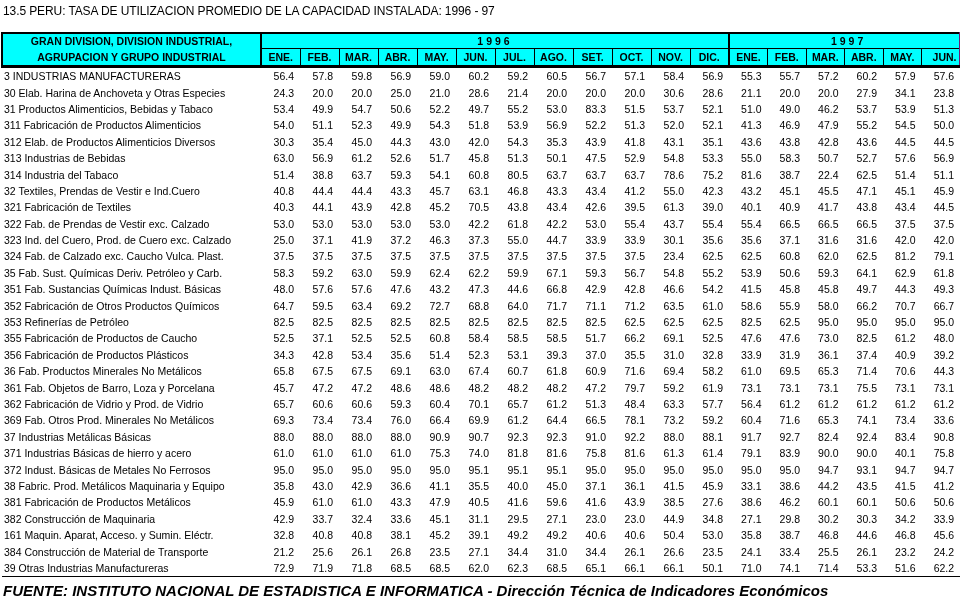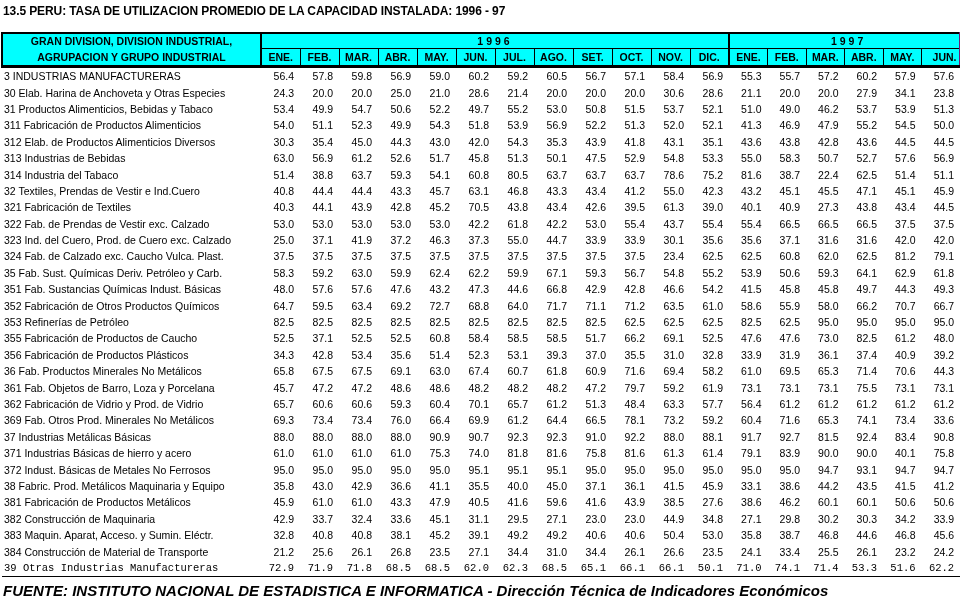--- a/index.html
+++ b/index.html
@@ -1,18 +1,18 @@
 <!DOCTYPE html>
 <html><head>
 <meta charset="utf-8">
 <style>
   html, body { margin:0; padding:0; background:#ffffff; }
   body { width:960px; height:596px; position:relative; overflow:hidden;
          font-family:"Liberation Sans", sans-serif; color:#000; }
-  .title { position:absolute; left:3px; top:4px; font-size:12px; font-weight:bold;
+  .title { position:absolute; left:3px; top:4px; font-size:12px; font-weight:normal;
            letter-spacing:-0.1px;text-align:right; }
   table.t { position:absolute; left:1px; top:32px; border-collapse:collapse;
             table-layout:fixed; width:958px; }
   table.t col.lab { width:259px; }
   table.t col.m6 { width:39px; }
   table.t col.m7 { width:38.5px; }
   thead th { background:#00ffff; font-size:10.5px; font-weight:bold; padding:0;
              border:1px solid #000; height:15px; line-height:14px;text-align:center; }
   thead th.lab { text-align:center; border-right:2px solid #000; line-height:15.5px;
                  border-bottom:3px solid #000; }
@@ -20,21 +20,21 @@
   thead th.yr97 { border-left:2px solid #000; }
   thead tr.months th { border-bottom:3px solid #000; }
   thead tr.months th.first97 { border-left:2px solid #000; }
   thead tr:first-child th { border-top:2px solid #000; }
   thead th:last-child { border-right:2px solid #701a75;padding-left:8px; }
   thead th.lab { border-left:2px solid #000; }
   tbody td { font-size:10.5px; height:16.4px; padding:0; line-height:16px;
              white-space:nowrap; overflow:hidden; }
   tbody td.lab { padding-left:2px; }
   tbody td.num { text-align:right; padding-right:6px; }
-  tbody tr:last-child td { border-bottom:1px solid #000;font-family:Liberation Mono, monospace; }
+  tbody tr:last-child td { border-bottom:1px solid #000; }
   .src { position:absolute; left:3px; top:582px; font-size:15px; font-style:italic;font-weight:bold; }
 </style>
 </head>
 <body>
 
 <div class="title">13.5  PERU: TASA DE UTILIZACION PROMEDIO DE LA CAPACIDAD INSTALADA: 1996 - 97</div>
 
 <table class="t">
   <colgroup>
     <col class="lab">
@@ -133,21 +133,21 @@
       <tr>
         <td class="lab">31 Productos Alimenticios, Bebidas y Tabaco</td>
         <td class="num">53.4</td>
         <td class="num">49.9</td>
         <td class="num">54.7</td>
         <td class="num">50.6</td>
         <td class="num">52.2</td>
         <td class="num">49.7</td>
         <td class="num">55.2</td>
         <td class="num">53.0</td>
-        <td class="num">50.8</td>
+        <td class="num">83.3</td>
         <td class="num">51.5</td>
         <td class="num">53.7</td>
         <td class="num">52.1</td>
         <td class="num">51.0</td>
         <td class="num">49.0</td>
         <td class="num">46.2</td>
         <td class="num">53.7</td>
         <td class="num">53.9</td>
         <td class="num">51.3</td>
       </tr>
@@ -265,21 +265,21 @@
         <td class="num">45.2</td>
         <td class="num">70.5</td>
         <td class="num">43.8</td>
         <td class="num">43.4</td>
         <td class="num">42.6</td>
         <td class="num">39.5</td>
         <td class="num">61.3</td>
         <td class="num">39.0</td>
         <td class="num">40.1</td>
         <td class="num">40.9</td>
-        <td class="num">27.3</td>
+        <td class="num">41.7</td>
         <td class="num">43.8</td>
         <td class="num">43.4</td>
         <td class="num">44.5</td>
       </tr>
       <tr>
         <td class="lab">322 Fab. de Prendas de Vestir exc. Calzado</td>
         <td class="num">53.0</td>
         <td class="num">53.0</td>
         <td class="num">53.0</td>
         <td class="num">53.0</td>
@@ -559,21 +559,21 @@
         <td class="num">90.9</td>
         <td class="num">90.7</td>
         <td class="num">92.3</td>
         <td class="num">92.3</td>
         <td class="num">91.0</td>
         <td class="num">92.2</td>
         <td class="num">88.0</td>
         <td class="num">88.1</td>
         <td class="num">91.7</td>
         <td class="num">92.7</td>
-        <td class="num">81.5</td>
+        <td class="num">82.4</td>
         <td class="num">92.4</td>
         <td class="num">83.4</td>
         <td class="num">90.8</td>
       </tr>
       <tr>
         <td class="lab">371 Industrias Básicas de hierro y acero</td>
         <td class="num">61.0</td>
         <td class="num">61.0</td>
         <td class="num">61.0</td>
         <td class="num">61.0</td>
@@ -670,21 +670,21 @@
         <td class="num">44.9</td>
         <td class="num">34.8</td>
         <td class="num">27.1</td>
         <td class="num">29.8</td>
         <td class="num">30.2</td>
         <td class="num">30.3</td>
         <td class="num">34.2</td>
         <td class="num">33.9</td>
       </tr>
       <tr>
-        <td class="lab">383 Maquin. Aparat, Acceso. y Sumin. Eléctr.</td>
+        <td class="lab">161 Maquin. Aparat, Acceso. y Sumin. Eléctr.</td>
         <td class="num">32.8</td>
         <td class="num">40.8</td>
         <td class="num">40.8</td>
         <td class="num">38.1</td>
         <td class="num">45.2</td>
         <td class="num">39.1</td>
         <td class="num">49.2</td>
         <td class="num">49.2</td>
         <td class="num">40.6</td>
         <td class="num">40.6</td>

